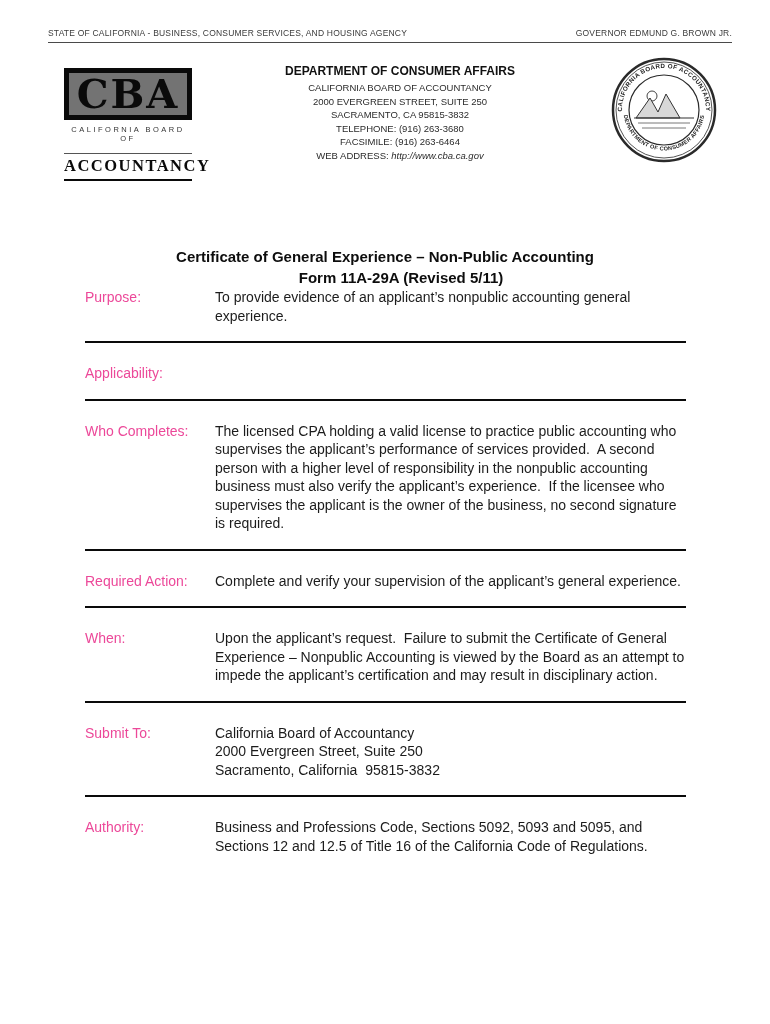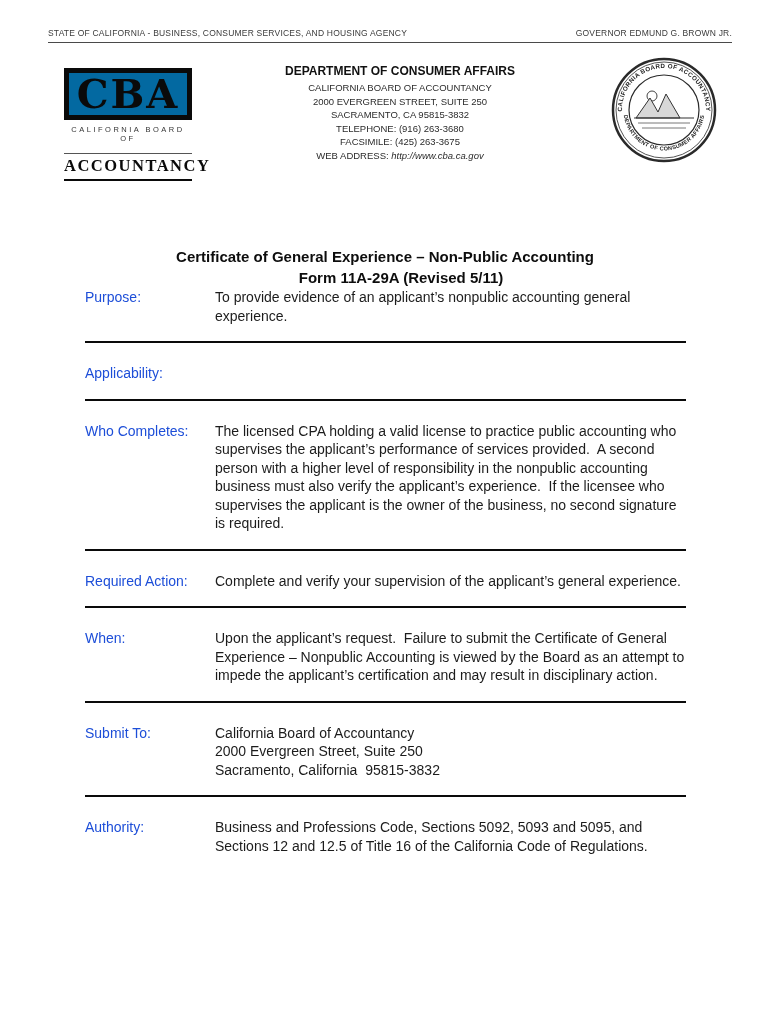--- a/index.html
+++ b/index.html
@@ -20,21 +20,21 @@
     padding-bottom: 4px; border-bottom: 1.5px solid #4a4a4a;
   }
 
   
   .logo { position: absolute; left: 64px; top: 68px; width: 128px; text-align: center; color: #111; }
   .logo-box {
     border: 5px solid #0a0a0a; height: 52px;
     display: flex; align-items: center; justify-content: center;
     font-family: "DejaVu Serif", serif; font-weight: 900;
     font-size: 40px; letter-spacing: 2px; line-height: 1; color: #0a0a0a;
-    background: #0369a1;
+    background: #737373;
   }
   .logo-sub1 {
     margin-top: 5px; font-size: 7.5px; letter-spacing: 2.5px; color: #333;
     border-bottom: 1px solid #555; padding-bottom: 10px;
   }
   .logo-sub2 {
     font-family: "Liberation Serif", serif; font-weight: bold;
     font-size: 16.5px; letter-spacing: 1.5px; color: #0a0a0a;
     padding: 2px 0 3px 0; border-bottom: 2px solid #0a0a0a;
   }
@@ -56,21 +56,21 @@
   
   .sections { position: absolute; top: 288px; left: 85px; width: 601px; }
   .section {
     display: flex; align-items: flex-start;
     padding-bottom: 16px; margin-bottom: 21px;
     border-bottom: 2px solid #0a0a0a;
   }
   .section.last { border-bottom: none; }
   .section-label {
     width: 130px; flex: 0 0 130px;
-    font-size: 14px; line-height: 18.5px; color: #1d4ed8;
+    font-size: 14px; line-height: 18.5px; color: #ec4899;
   }
   .section-text {
     flex: 1; font-size: 14px; line-height: 18.5px; color: #1c1c1c;
     white-space: pre-wrap;
   }
 </style>
 </head>
 <body>
 
 <div class="page">
@@ -87,21 +87,21 @@
     <div class="logo-sub1">CALIFORNIA BOARD OF</div>
     <div class="logo-sub2">ACCOUNTANCY</div>
   </div>
 
   <div class="agency">
     <div class="agency-dept">DEPARTMENT OF CONSUMER AFFAIRS</div>
     <div class="agency-line">CALIFORNIA BOARD OF ACCOUNTANCY</div>
     <div class="agency-line">2000 EVERGREEN STREET, SUITE 250</div>
     <div class="agency-line">SACRAMENTO, CA  95815-3832</div>
     <div class="agency-line">TELEPHONE: (916) 263-3680</div>
-    <div class="agency-line">FACSIMILE: (425) 263-3675</div>
+    <div class="agency-line">FACSIMILE: (916) 263-6464</div>
     <div class="agency-line"><span>WEB ADDRESS: </span><span class="italic">http://www.cba.ca.gov</span></div>
   </div>
 
   <svg class="seal" viewBox="0 0 108 108">
     <circle cx="54" cy="54" r="51" fill="none" stroke="#2a2a2a" stroke-width="2.5"></circle>
     <circle cx="54" cy="54" r="48" fill="none" stroke="#2a2a2a" stroke-width="0.8"></circle>
     <circle cx="54" cy="54" r="35" fill="none" stroke="#2a2a2a" stroke-width="1.2"></circle>
     <defs>
       <path id="sealTopArc" d="M 12,54 A 42,42 0 0 1 96,54"></path>
       <path id="sealBottomArc" d="M 13.5,54 A 40.5,40.5 0 0 0 94.5,54"></path>

